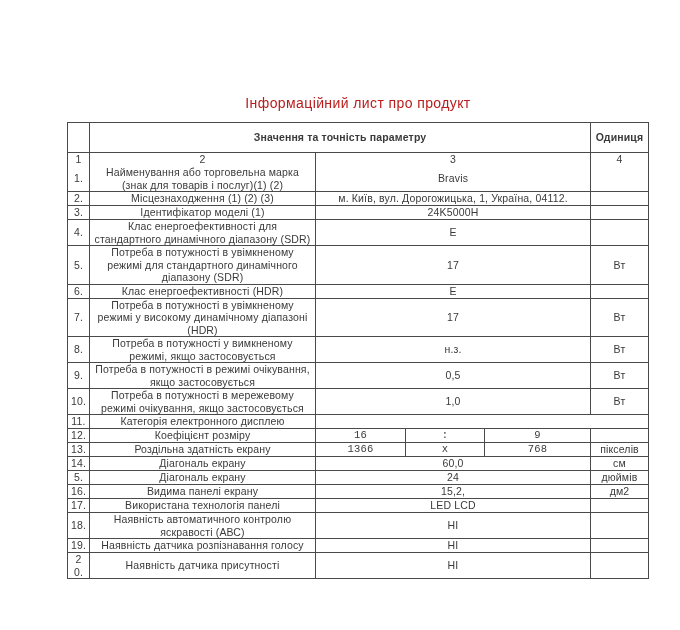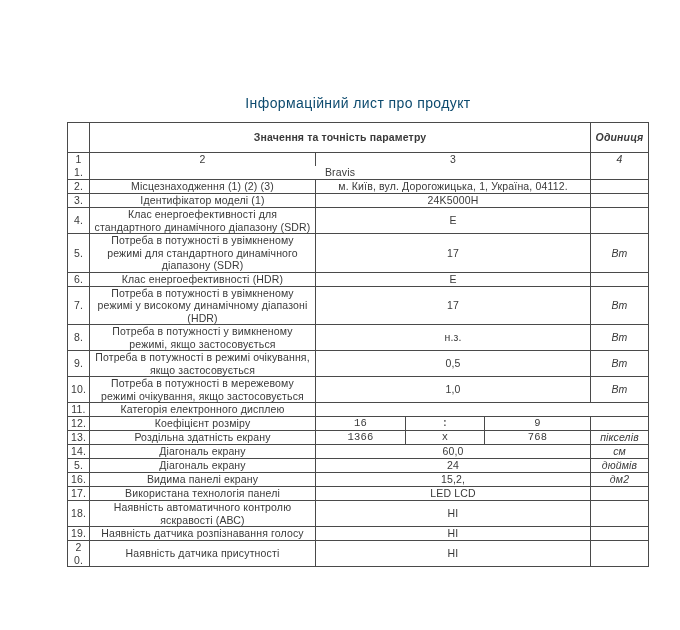--- a/index.html
+++ b/index.html
@@ -11,21 +11,21 @@
     position: relative;
   }
   .doc-title {
     position: absolute;
     top: 95px;
     left: 67px;
     width: 582px;
     text-align: center;
     font-size: 14px;
     letter-spacing: 0.4px;
-    color: #0c4a6e;
+    color: #b91c1c;
   }
   .info-table {
     position: absolute;
     top: 122px;
     left: 67px;
     width: 582px;
     border: 1px solid #4a4a4a;
   }
   .row {
     display: flex;
@@ -44,21 +44,21 @@
     line-height: 12.5px;
     letter-spacing: 0.15px;
     min-height: 13px;
     padding: 0 3px;
   }
   .cell:first-child { border-left: none; }
   .c-num   { width: 21px;  flex: none; word-break: break-all; padding: 0 1px; }
   .c-num.narrow { padding: 0 4px; }
   .c-param { width: 226px; flex: none; }
   .c-value { flex: 1; }
-  .c-unit  { width: 58px;  flex: none; font-style: italic; }
+  .c-unit  { width: 58px;  flex: none; }
   .headrow .cell {
     font-weight: bold;
     font-size: 10.5px;
     min-height: 29px;
   }
   .numrow .cell { min-height: 13px; }
   .c-value.split { padding: 0; align-items: stretch; font-family: Liberation Mono, monospace; }
   .c-value.split .sub {
     display: flex;
     align-items: center;
@@ -83,20 +83,21 @@
   </div>
   <div class="row numrow">
     <div class="cell c-num">1</div>
     <div class="cell c-param">2</div>
     <div class="cell c-value">3</div>
     <div class="cell c-unit">4</div>
   </div>
   <div id="table-body">
       <div class="row first-data">
     <div class="cell c-num">1.</div>
+    <div class="cell c-param">Найменування або торговельна марка (знак для товарів і послуг)(1) (2)</div>
     <div class="cell c-value">Bravis</div>
     <div class="cell c-unit"></div>
   </div>
       <div class="row">
     <div class="cell c-num">2.</div>
     <div class="cell c-param">Місцезнаходження (1) (2) (3)</div>
     <div class="cell c-value">м. Київ, вул. Дорогожицька, 1, Україна, 04112.</div>
     <div class="cell c-unit"></div>
   </div>
       <div class="row">

